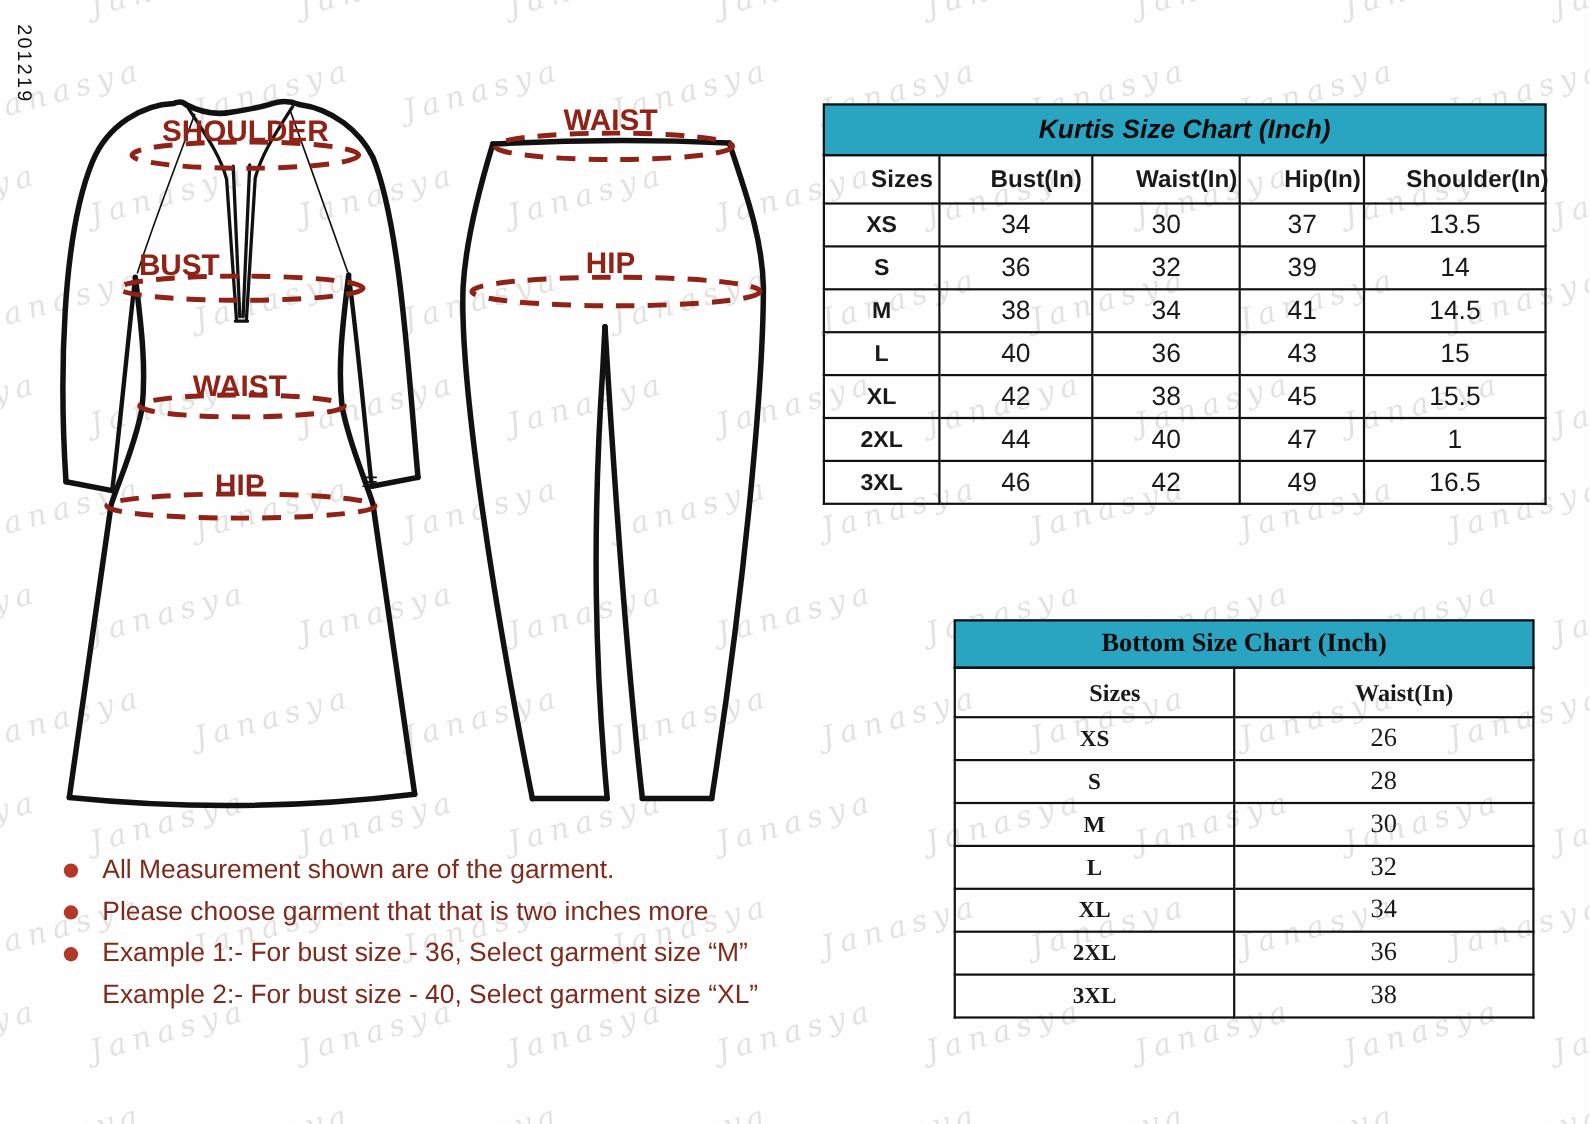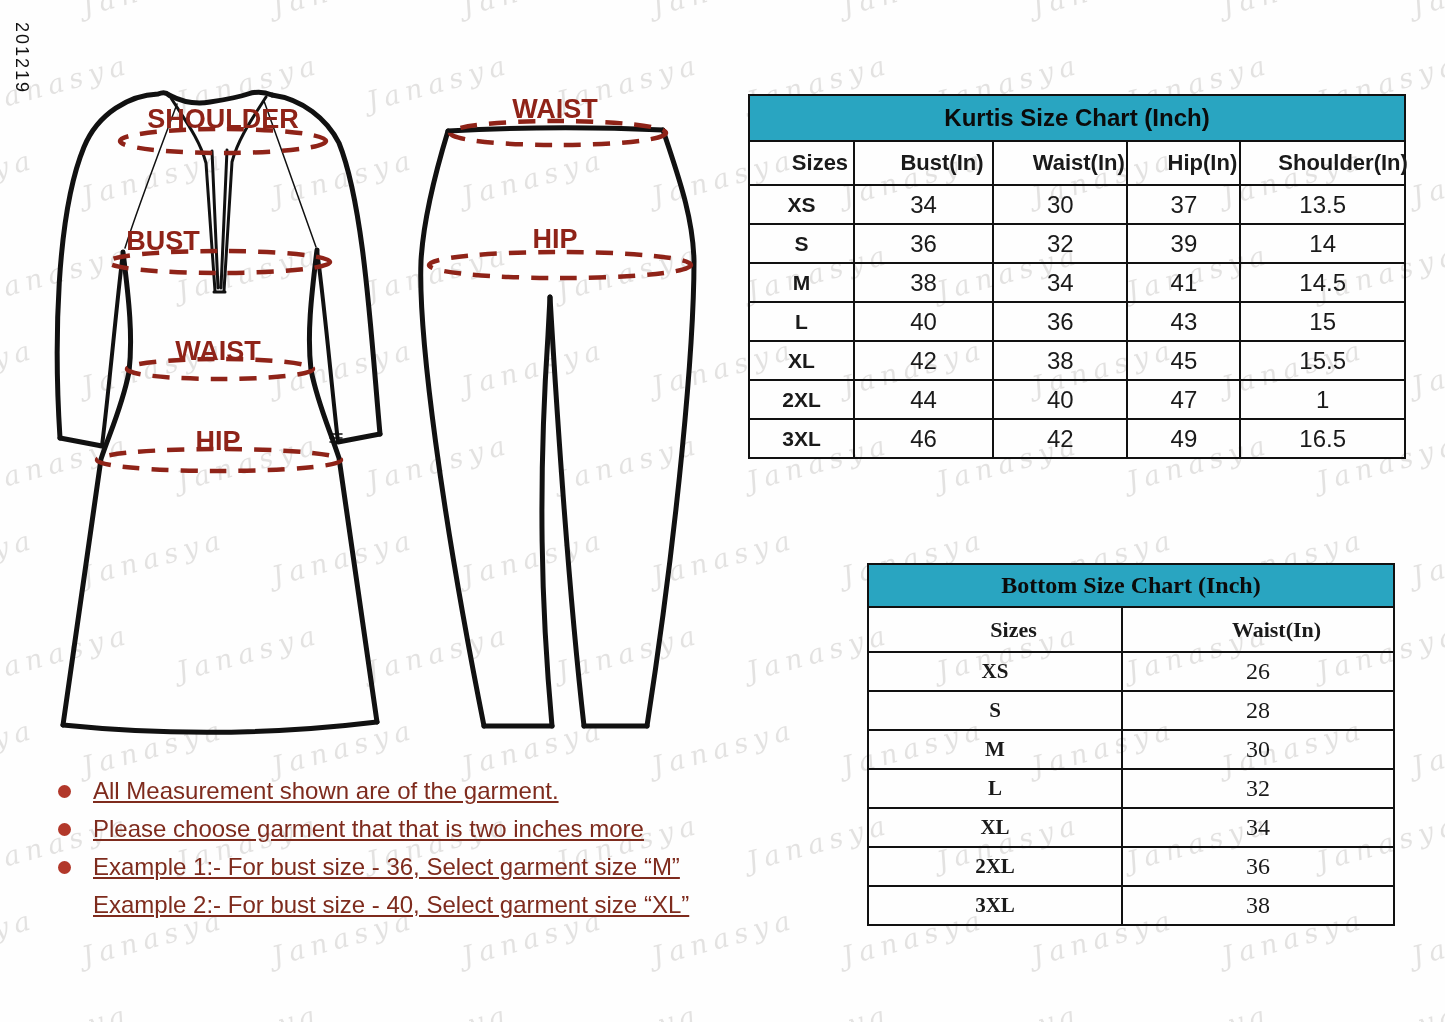--- a/index.html
+++ b/index.html
@@ -41,33 +41,33 @@
     margin-top:-2px;background:transparent;
   }
   .chart th,.chart td{
     border:2px solid #111;text-align:center;vertical-align:middle;
     color:#1a1a1a;background:transparent;padding:0;
   }
   .chart th{font-size:22px;font-weight:bold;padding-left:37px;}
   .chart td{font-size:24px;font-weight:normal;}
   .chart td.size{font-weight:bold;font-size:21px;}
   #kurtis-chart{left:748px;top:94px;width:658px;}
-  #kurtis-chart .chart-title{height:44px;}
+  #kurtis-chart .chart-title{height:44px;font-style:italic;}
   #kurtis-chart th{height:42px;}
   #kurtis-chart td{height:37px;}
   #bottom-chart{left:867px;top:563px;width:528px;font-family:Liberation Serif, serif;}
   #bottom-chart .chart-title{height:41px;}
   #bottom-chart th{height:43px;}
   #bottom-chart td{height:37px;}
   
   #notes{
     position:absolute;left:50px;top:772px;width:700px;z-index:2;
     color:var(--note_text);font-size:24px;line-height:38px;
   }
-  .note{display:flex;text-decoration:underline;}
+  .note{display:flex;}
   .note .dot{
     flex:none;width:13px;height:13px;border-radius:50%;
     background:var(--bullet);margin:13px 22px 0 8px;
   }
   .note.no-dot .dot{visibility:hidden;}
   .note .lines{flex:1;}
 </style>
 </head>
 <body>
 

